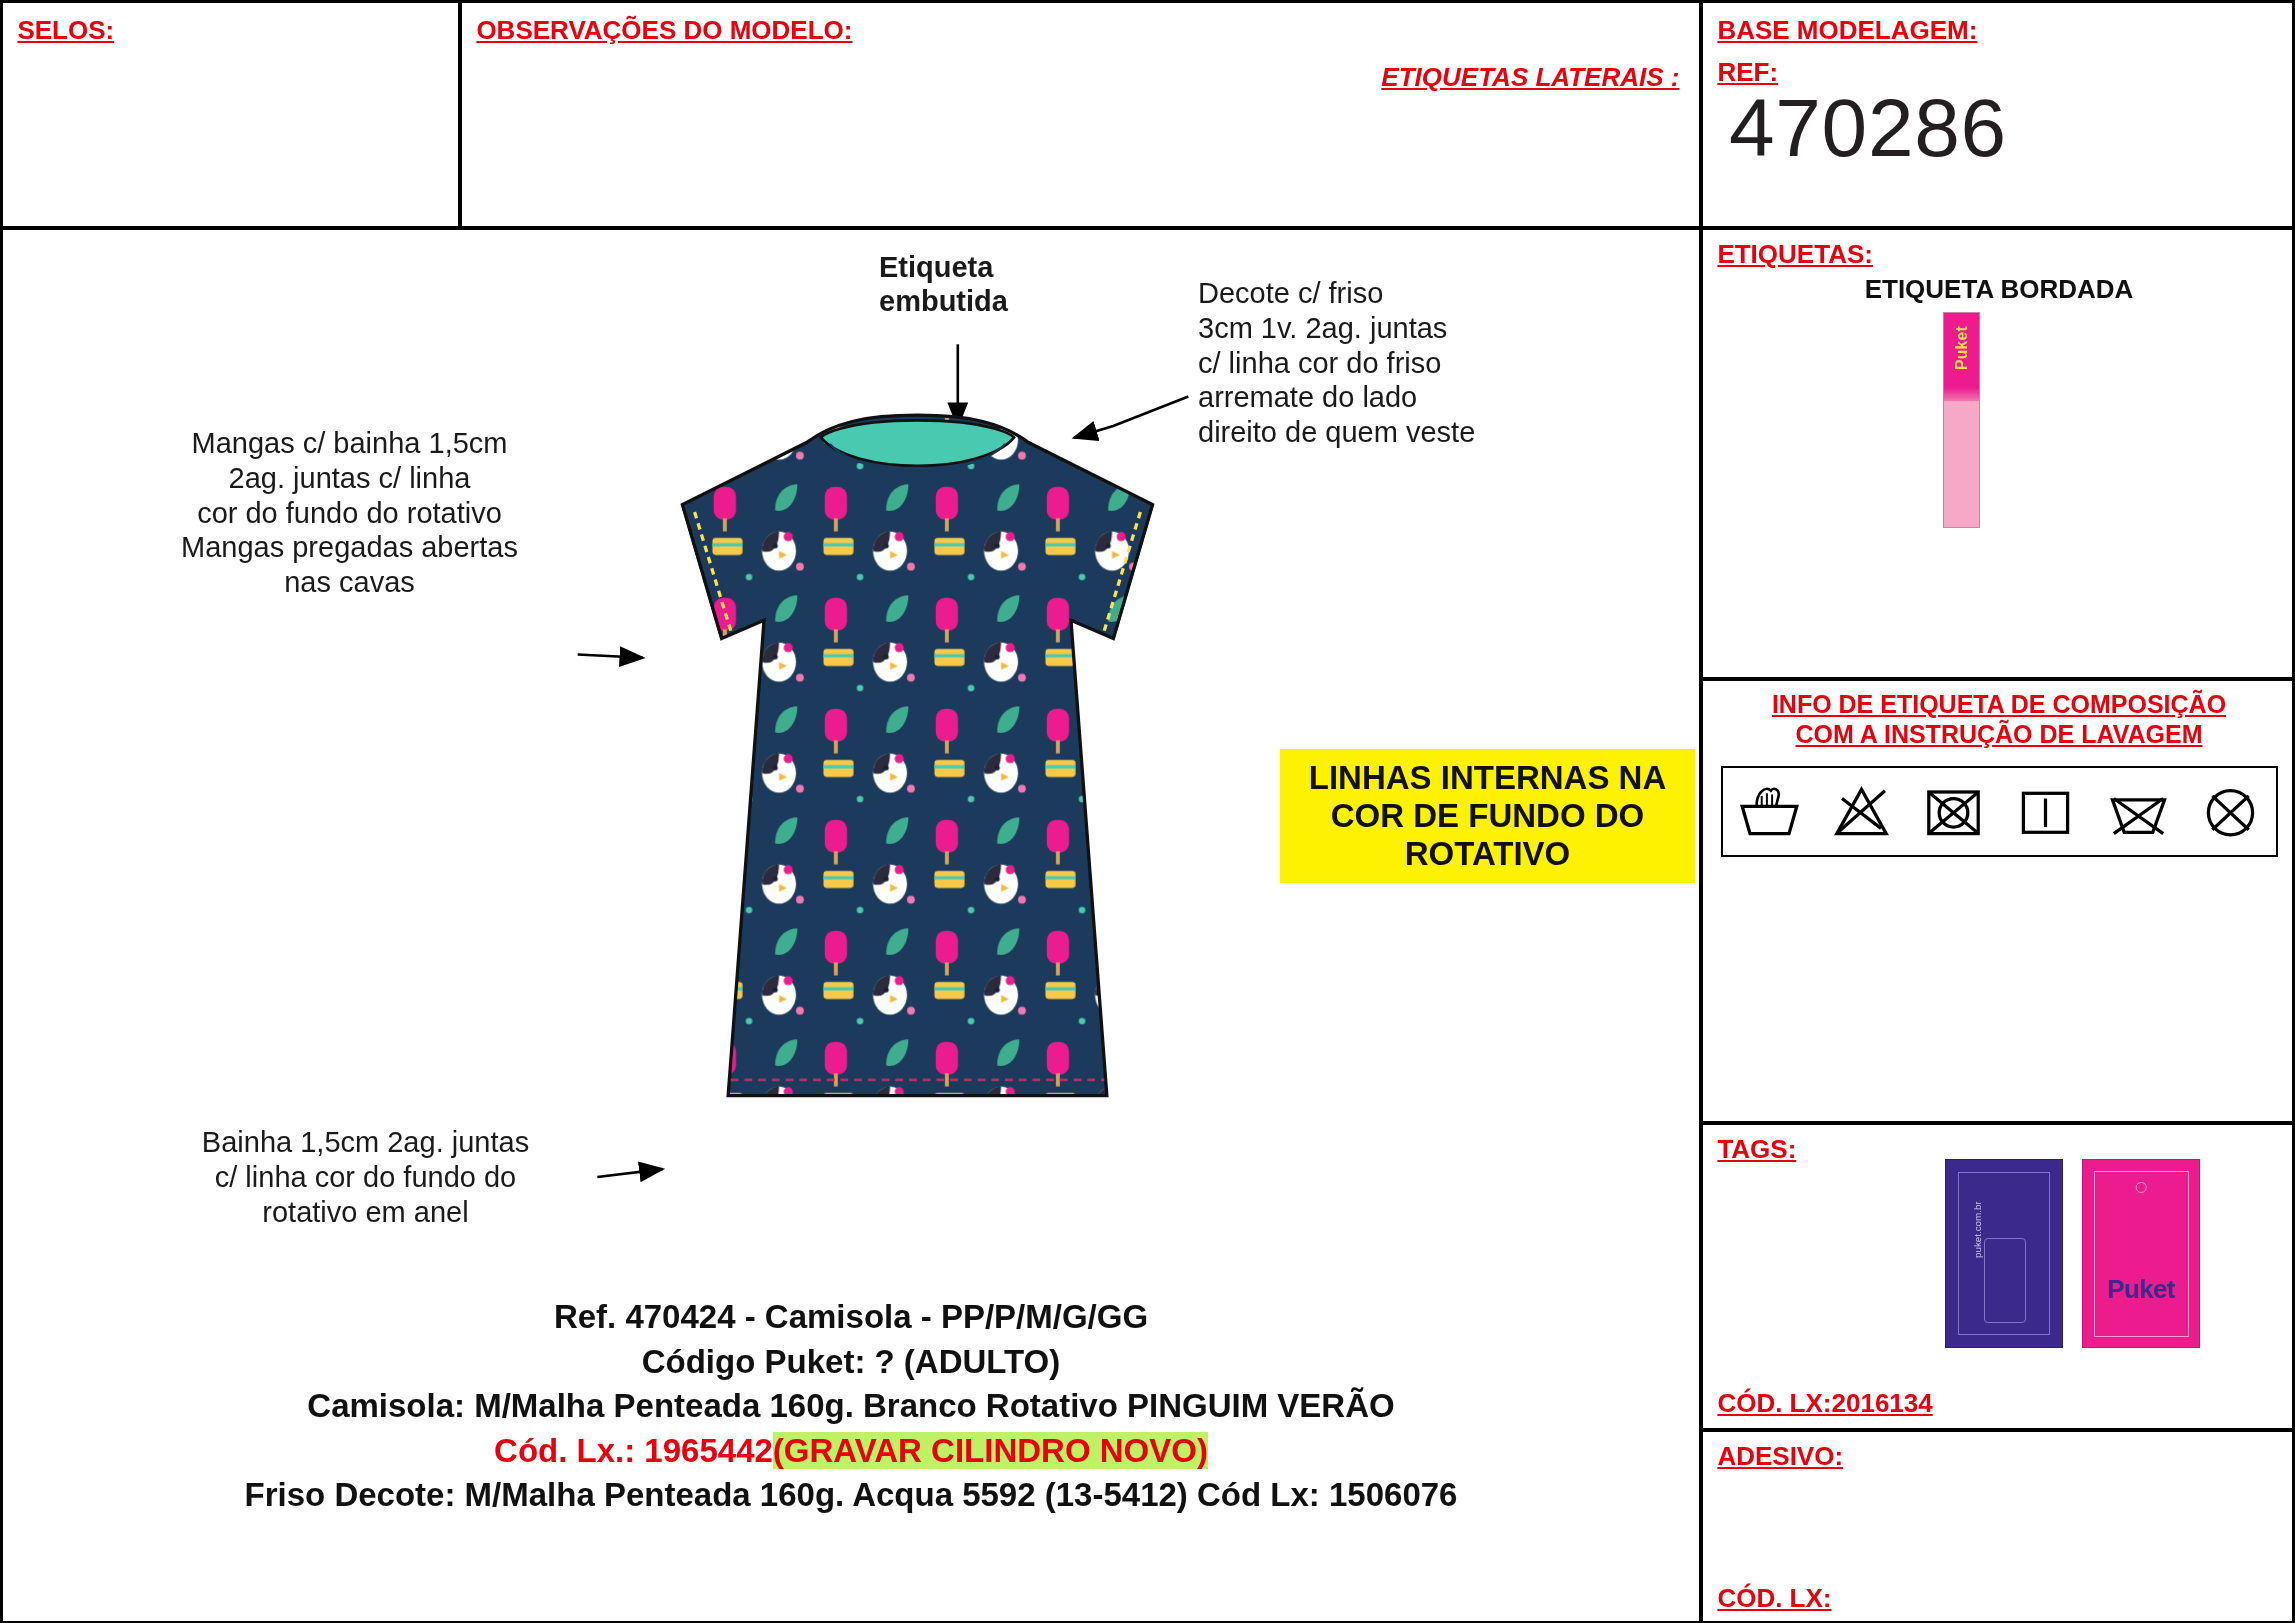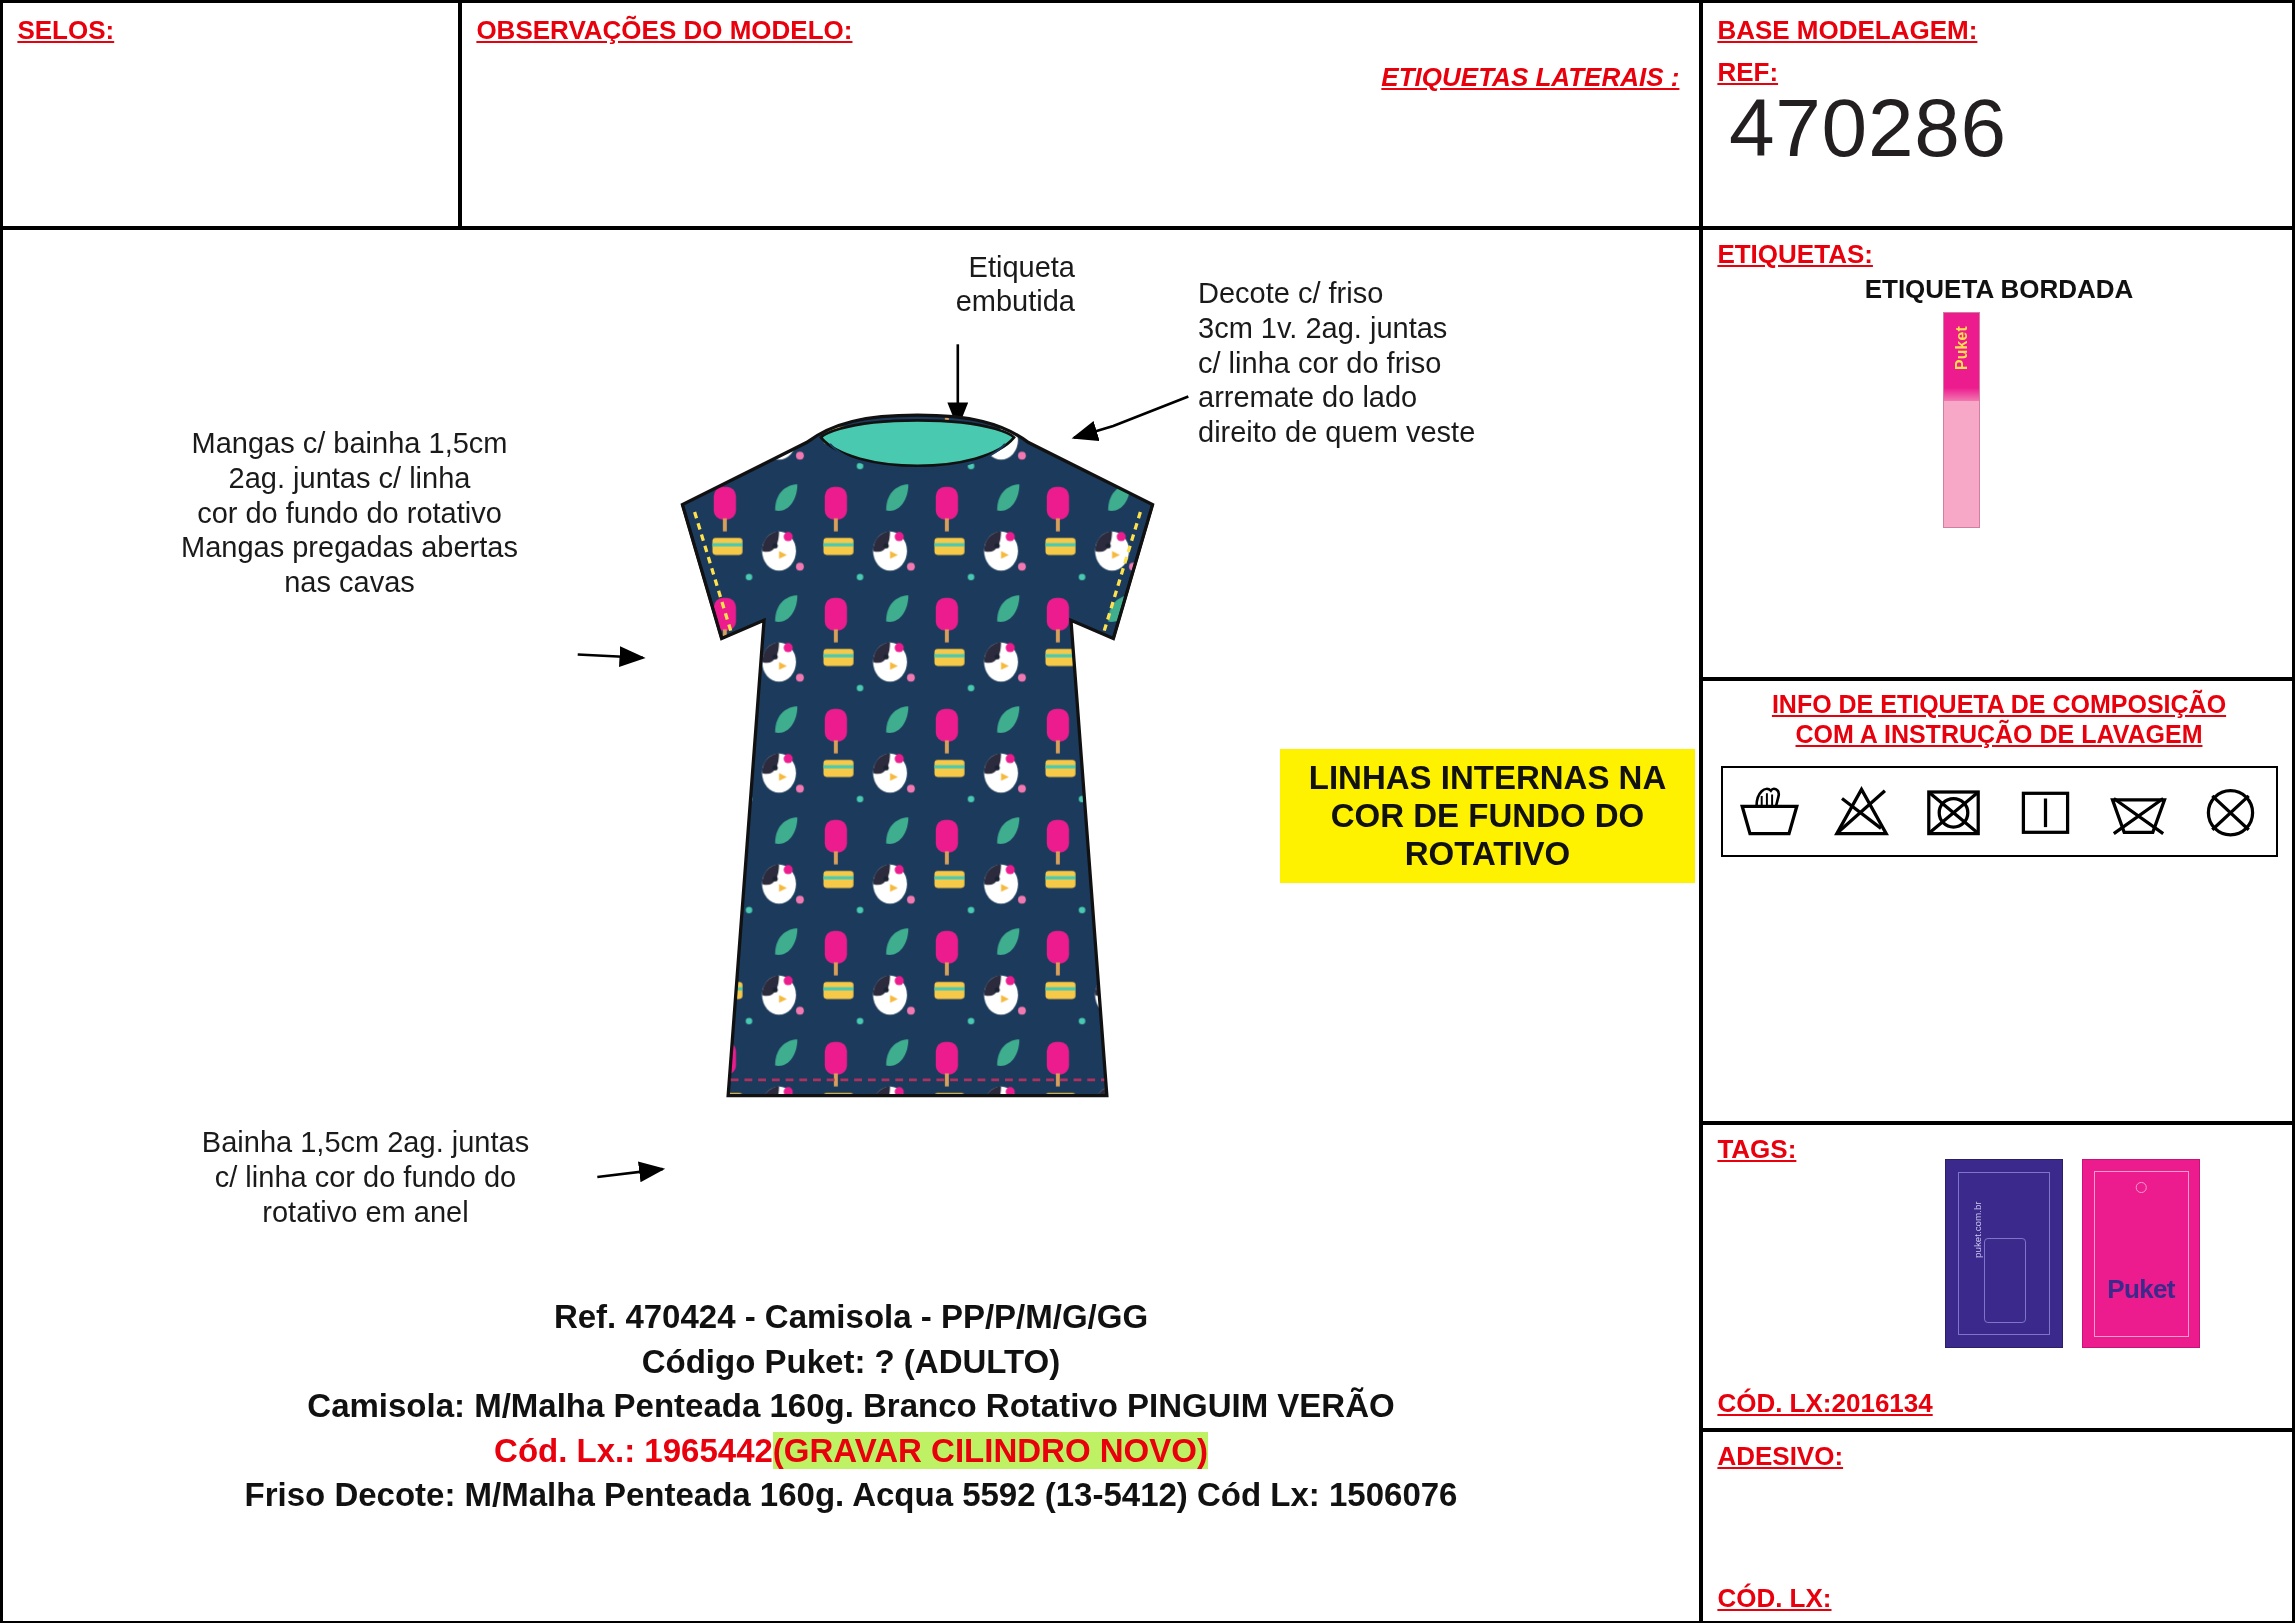--- a/index.html
+++ b/index.html
@@ -118,21 +118,21 @@
   #cod-lx-adesivo { position: absolute; left: 14.4px; bottom: 9.1px; }
 
   
   .note {
     position: absolute;
     font-size: 29px;
     color: #1a1a1a;
     line-height: 1.2;
     white-space: pre-line;
   }
-  #note-etiqueta { left: 856px; top: 19.6px; text-align: right; width: 216px; }
+  #note-etiqueta { left: 876px; top: 19.6px; text-align: left; width: 216px; font-weight: bold; }
   #note-decote   { left: 1195px; top: 46px; width: 405px; }
   #note-mangas   { left: 118px; top: 196px; width: 457px; text-align: center; }
   #note-bainha   { left: 134px; top: 895px; width: 457px; text-align: center; }
 
   #yellow-note {
     position: absolute; left: 1277px; top: 519px; width: 415px; height: 134px;
     background: #fff200;
     display: flex; align-items: center; justify-content: center; text-align: center;
     font-weight: bold; font-size: 33px; color: #111; line-height: 1.15;
   }

